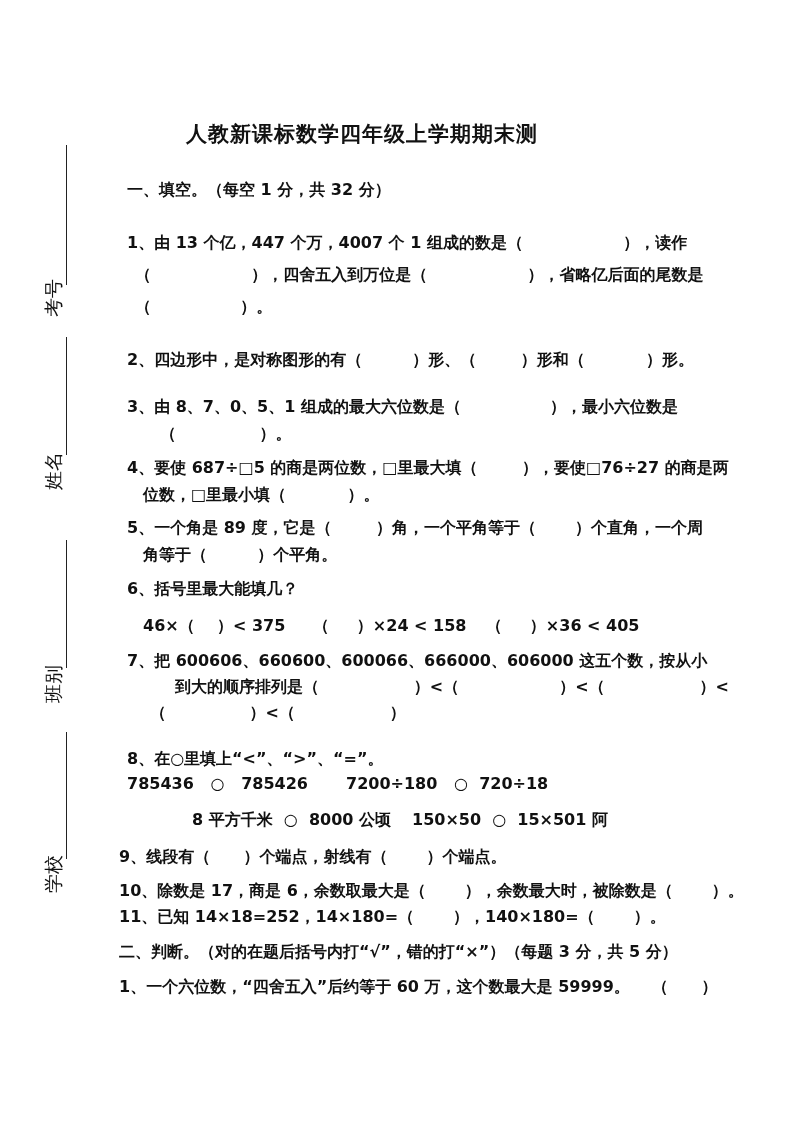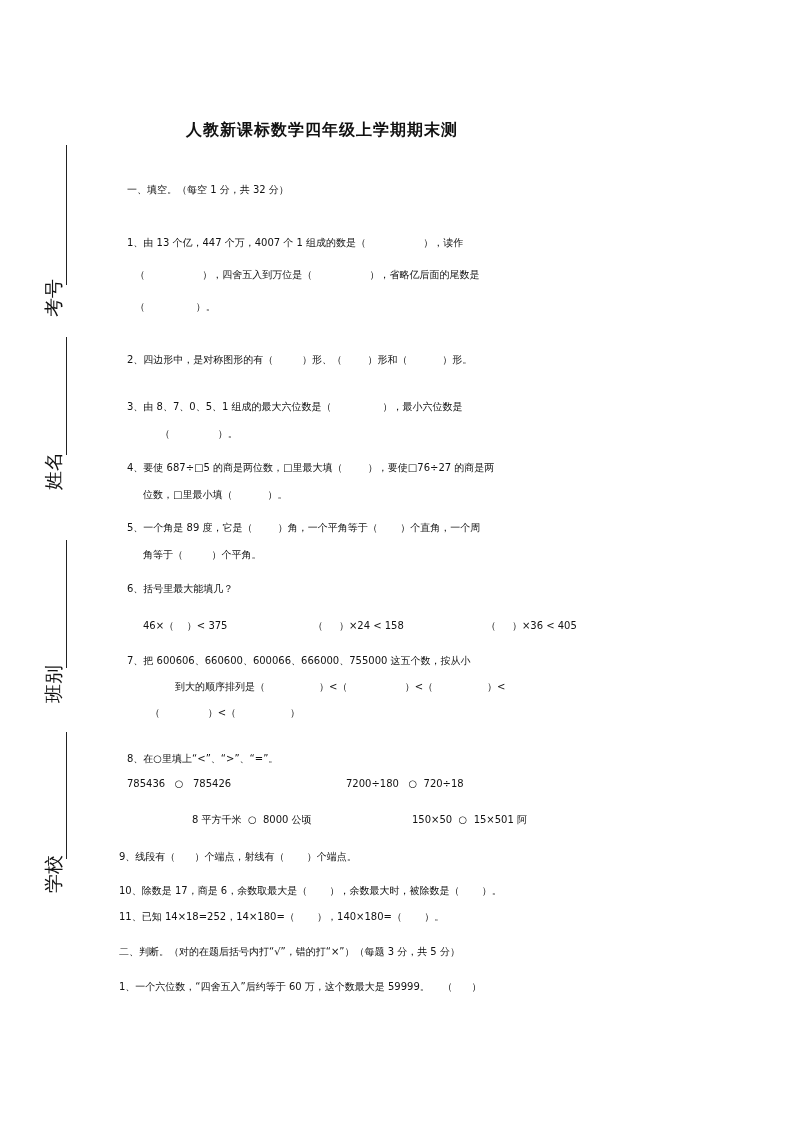--- a/index.html
+++ b/index.html
@@ -1,21 +1,21 @@
 <!DOCTYPE html>
 <html><head>
 <meta charset="utf-8">
 <style>
   html, body { margin:0; padding:0; background:#ffffff; }
   body { width:793px; height:1122px; position:relative; overflow:hidden;
          font-family:"DejaVu Sans", "Liberation Sans", sans-serif; color:#111; }
   .title { position:absolute; left:186px; top:120px; width:400px;
            font-family:"DejaVu Serif", "Liberation Serif", serif;
-           font-size:16px; font-weight:bold; letter-spacing:1px; white-space:nowrap; }
-  .line { position:absolute; font-size:10px; white-space:pre; line-height:18px; }
+           font-size:21px; font-weight:bold; letter-spacing:1px; white-space:nowrap; }
+  .line { position:absolute; font-size:16px; white-space:pre; line-height:18px;font-weight:bold; }
   .vline { position:absolute; left:66px; width:1px; background:#222; }
   .vlabel { position:absolute; left:42px; width:24px; font-size:19px;
             transform:rotate(-90deg); transform-origin:center center;
             white-space:nowrap; text-align:center; }
 </style>
 </head>
 <body>
 
 <div class="vline" style="top:145px;height:140px;"></div>
 <div class="vlabel" style="top:292px;">考号</div>
@@ -47,21 +47,21 @@
 <div class="line" style="left:143px;top:486px;">位数，□里最小填（           ）。</div>
 
 <div class="line" style="left:127px;top:519px;">5、一个角是 89 度，它是（        ）角，一个平角等于（       ）个直角，一个周</div>
 <div class="line" style="left:143px;top:546px;">角等于（         ）个平角。</div>
 
 <div class="line" style="left:127px;top:580px;text-align:center;">6、括号里最大能填几？</div>
 <div class="line" style="left:143px;top:617px;">46×（    ）&lt; 375</div>
 <div class="line" style="left:313px;top:617px;">（     ）×24 &lt; 158</div>
 <div class="line" style="left:486px;top:617px;">（     ）×36 &lt; 405</div>
 
-<div class="line" style="left:127px;top:652px;">7、把 600606、660600、600066、666000、755000 这五个数，按从小</div>
+<div class="line" style="left:127px;top:652px;">7、把 600606、660600、600066、666000、606000 这五个数，按从小</div>
 <div class="line" style="left:143px;top:678px;margin-left:32px;">到大的顺序排列是（                 ）&lt;（                  ）&lt;（                 ）&lt;</div>
 <div class="line" style="left:150px;top:704px;">（               ）&lt;（                 ）</div>
 
 <div class="line" style="left:127px;top:739px;margin-top:11px;">8、在○里填上“&lt;”、“&gt;”、“=”。</div>
 <div class="line" style="left:127px;top:775px;">785436   ○   785426</div>
 <div class="line" style="left:346px;top:775px;">7200÷180   ○  720÷18</div>
 <div class="line" style="left:144px;top:811px;margin-left:48px;">8 平方千米  ○  8000 公顷</div>
 <div class="line" style="left:412px;top:811px;">150×50  ○  15×501 阿</div>
 
 <div class="line" style="left:119px;top:848px;">9、线段有（      ）个端点，射线有（       ）个端点。</div>

